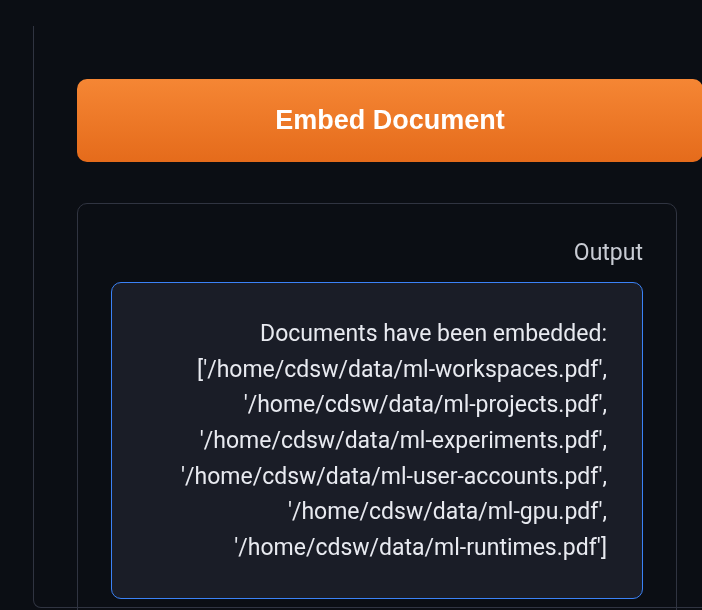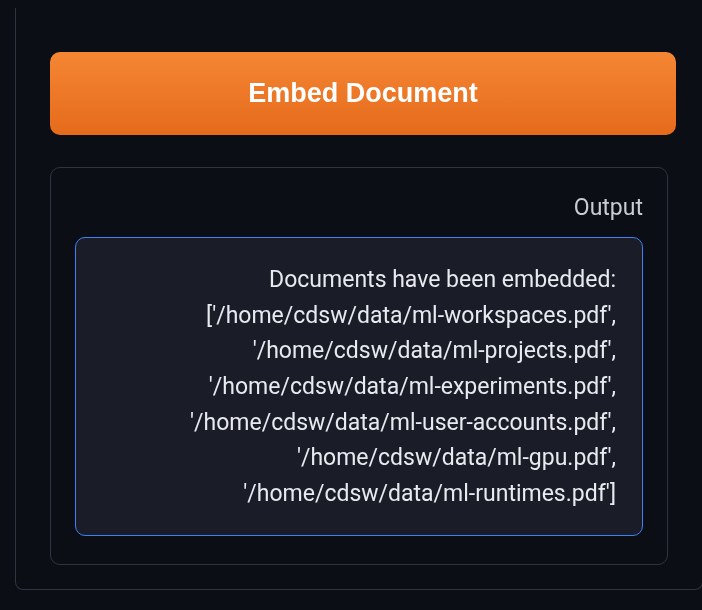--- a/index.html
+++ b/index.html
@@ -1,16 +1,16 @@
 <!DOCTYPE html>
 <html><head>
   <meta charset="utf-8">
   <style>
     * {
-      margin: 4px;
+      margin: 13px;
       padding: 0;
       box-sizing: border-box;
     }
     body {
       background: #0b0e14;
       font-family: -apple-system, BlinkMacSystemFont, "Segoe UI", Roboto, "Helvetica Neue", Arial, sans-serif;
       width: 702px;
       height: 610px;
       overflow: hidden;
     }

